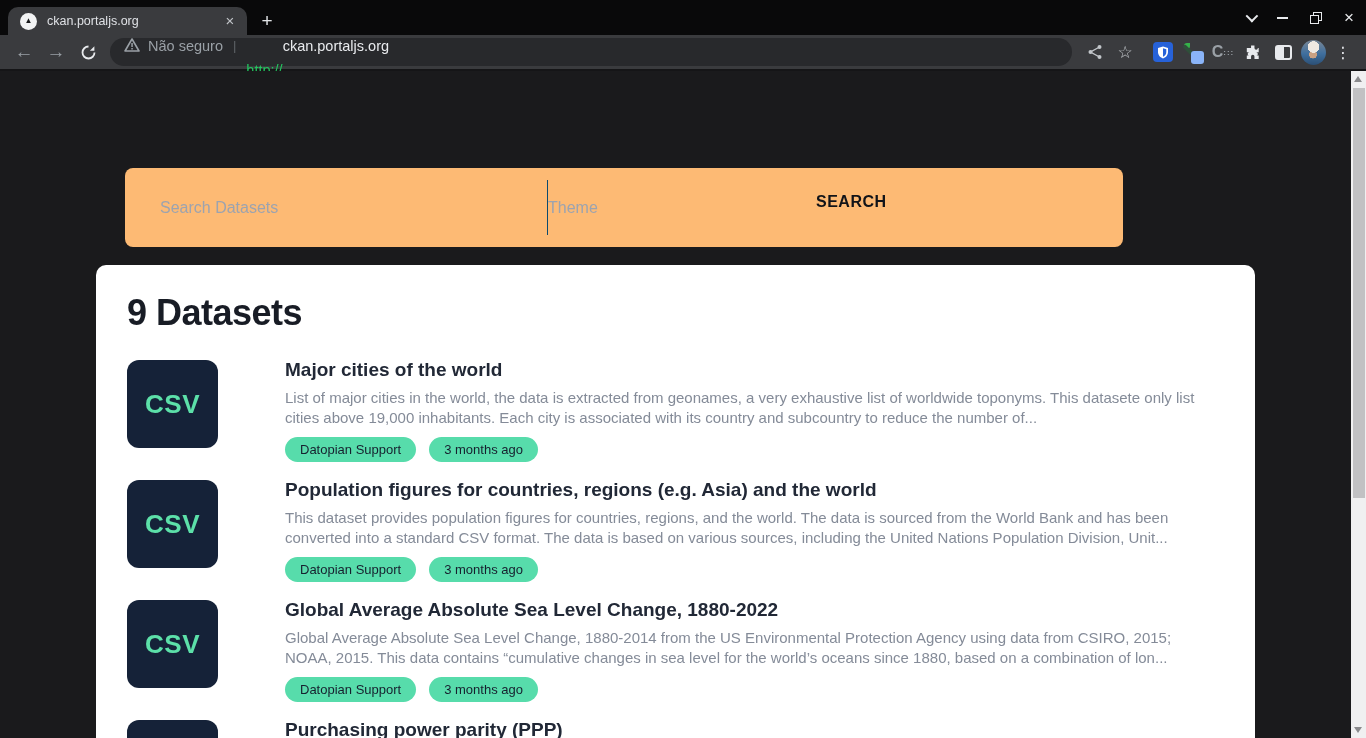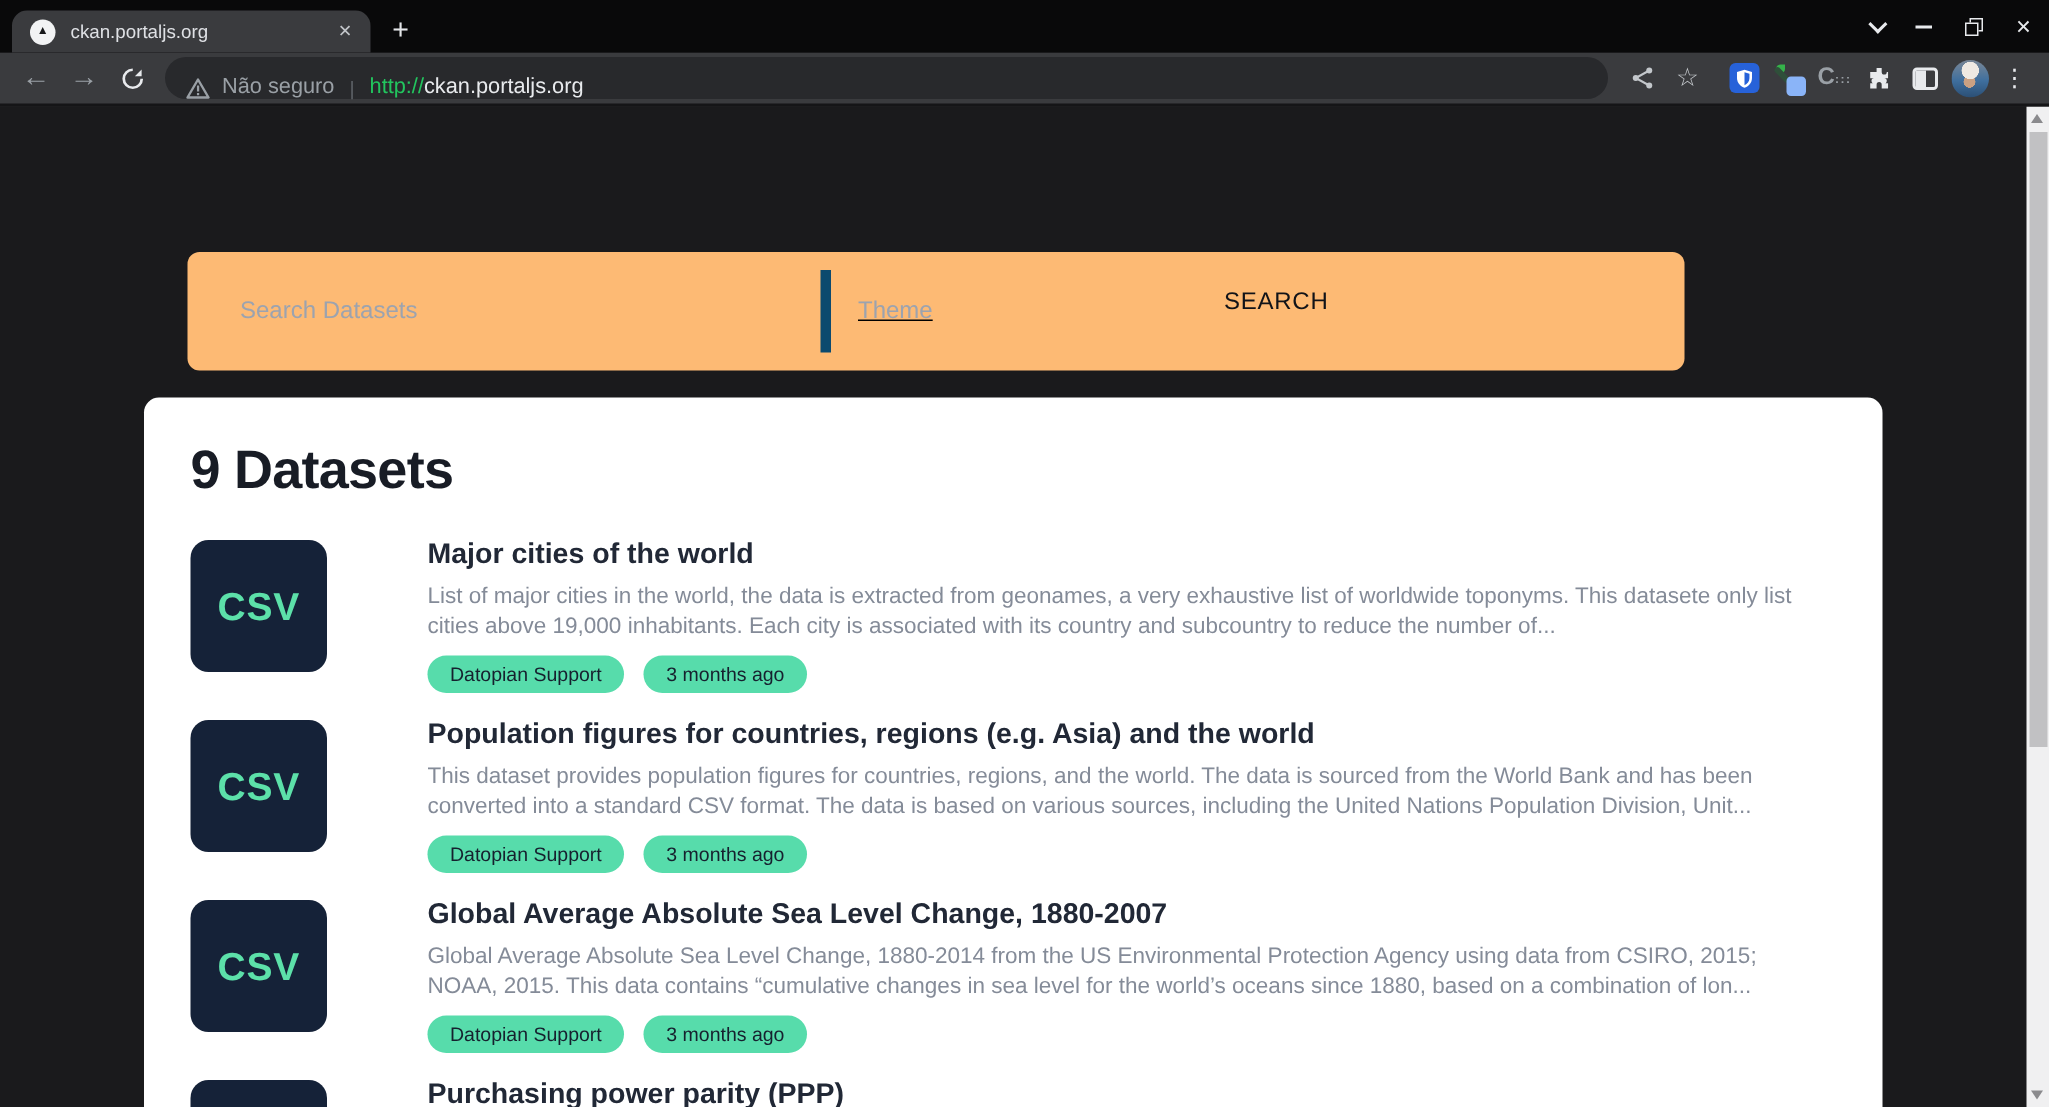--- a/index.html
+++ b/index.html
@@ -32,21 +32,21 @@
   .restore i:last-child { left:0; bottom:0; background:#09090a; }
   .winclose { color:#e8eaed; font-size:17px; line-height:1; }
 
   
   .toolbar { height:36px; background:#3a3b3e; display:flex; align-items:center;
              padding:0 8px; border-bottom:2px solid #151517; }
   .navbtn { width:28px; height:28px; display:flex; align-items:center; justify-content:center;
             color:#9aa0a6; font-size:19px; flex:none; margin:0 2px; }
   .navbtn.light { color:#e8eaed; }
   .omnibox { flex:1; height:28px; background:#28292c; border-radius:14px; margin:0 8px 0 6px;
-             display:flex; align-items:flex-end; padding:0 14px; font-size:14.5px; min-width:0; }
+             display:flex; align-items:flex-start; padding:0 14px; font-size:14.5px; min-width:0; }
   .omnibox .sec { color:#9aa0a6; margin-left:8px; }
   .omnibox .sep { color:#5f6368; margin:0 10px; font-size:13px; }
   .omnibox .scheme { color:#22c55e;margin-top:24px; }
   .omnibox .host { color:#e8eaed; }
   .tool-icons { display:flex; align-items:center; flex:none; }
   .ticon { width:30px; height:28px; display:flex; align-items:center; justify-content:center; flex:none; }
   .star { color:#c3c7cb; font-size:17px; }
   .bw { width:20px; height:20px; background:#2762d9; border-radius:4px;
         display:flex; align-items:center; justify-content:center; }
   .dropper { position:relative; width:20px; height:20px; }
@@ -79,26 +79,26 @@
            border-top:6px solid #8a8a8d; }
   .sb-thumb { position:absolute; top:17px; left:1.5px; width:12px; height:410px; background:#c1c1c3; }
 
   .searchbar { position:absolute; left:125px; top:97px; width:998px; height:79px;
                background:#fdba74; border-radius:8px; display:flex; align-items:center; }
   .sfield { display:flex; align-items:center; }
   .sfield input { border:none; outline:none; width:100%; font-size:16px;
                   font-family:"Liberation Sans","DejaVu Sans",sans-serif; color:#374151; background:transparent; }
   .sfield input::placeholder { color:#9ca3af; opacity:1; }
   .f1 { width:422px; padding-left:35px; padding-right:16px; }
-  .f2 { width:249px; padding-left:18px; padding-right:16px; border-left:7px solid #0c4a6e;text-decoration:underline; }
+  .f2 { width:249px; padding-right:16px; border-left:1px solid #0c4a6e; }
   .f3 { flex:1; padding-left:17px; padding-right:16px; border-left:1px solid #dadde2; }
   .f2, .f3 { margin:12px 0; }
   .f2.sfield, .f3.sfield { align-self:stretch; }
   .search-btn { border:none; background:transparent; font-family:"Liberation Sans","DejaVu Sans",sans-serif;
-                font-size:16px; font-weight:400; letter-spacing:0.5px; color:#111318;
+                font-size:16px; font-weight:700; letter-spacing:0.5px; color:#111318;
                 padding:0 68px 12px 20px; cursor:pointer; }
 
   .card { position:absolute; left:96px; top:194px; width:1159px; height:640px;
           background:#ffffff; border-radius:10px; padding:26px 34px 0 31px; }
   .heading { font-size:36px; line-height:44px; font-weight:800; color:#181c25; letter-spacing:-0.5px; }
   .rows { margin-top:25px; }
   .drow { display:flex; height:88px; margin-bottom:32px; }
   .fbadge { width:91px; height:88px; background:#152238; border-radius:12px; flex:none;
             display:flex; align-items:center; justify-content:center; }
   .fbadge span { color:#5ce0a9; font-size:26px; font-weight:700; letter-spacing:0.5px; }
@@ -246,21 +246,21 @@
               <span class="pill">3 months ago</span>
             </div>
           </div>
         </div>
 
         <div class="drow">
           <div class="fbadge">
             <span>CSV</span>
           </div>
           <div class="dcontent">
-            <div class="dtitle">Global Average Absolute Sea Level Change, 1880-2007</div>
+            <div class="dtitle">Global Average Absolute Sea Level Change, 1880-2022</div>
             <div class="ddesc">Global Average Absolute Sea Level Change, 1880-2014 from the US Environmental Protection Agency using data from CSIRO, 2015; NOAA, 2015. This data contains “cumulative changes in sea level for the world’s oceans since 1880, based on a combination of lon...</div>
             <div class="dtags">
               <span class="pill">Datopian Support</span>
               <span class="pill">3 months ago</span>
             </div>
           </div>
         </div>
 
         <div class="drow">
           <div class="fbadge">

